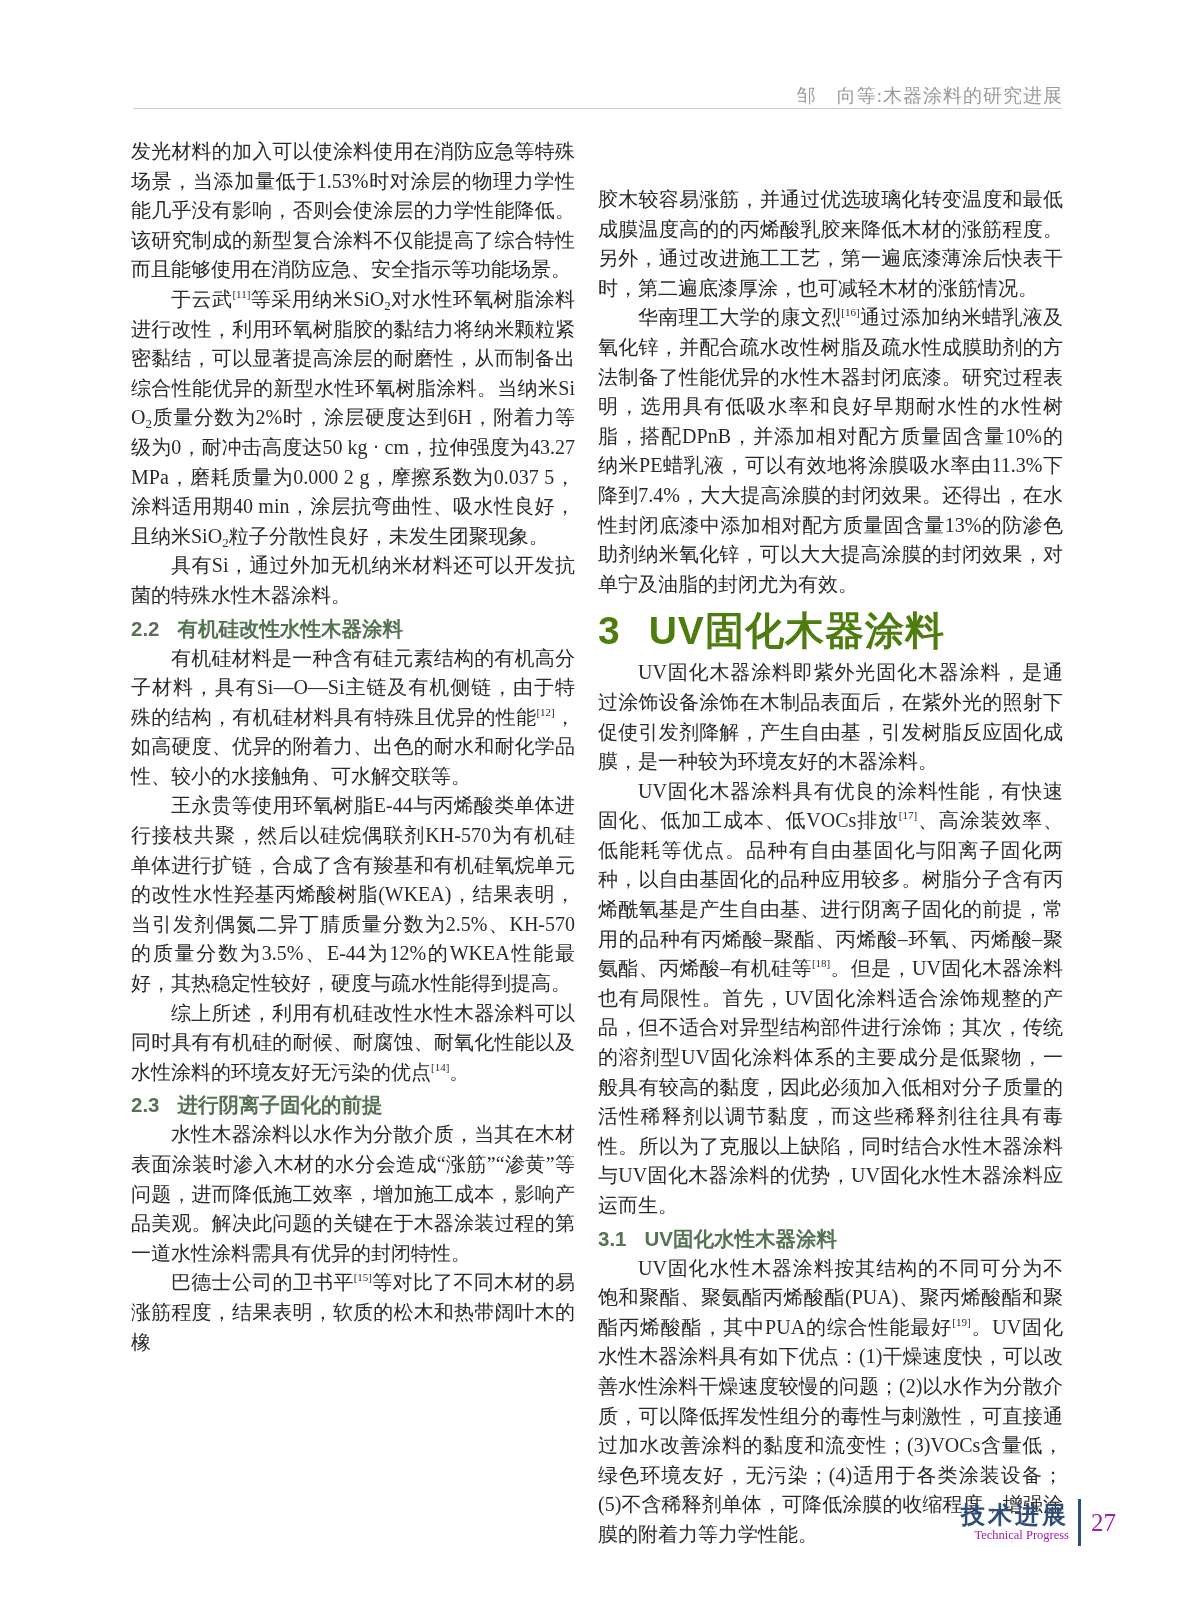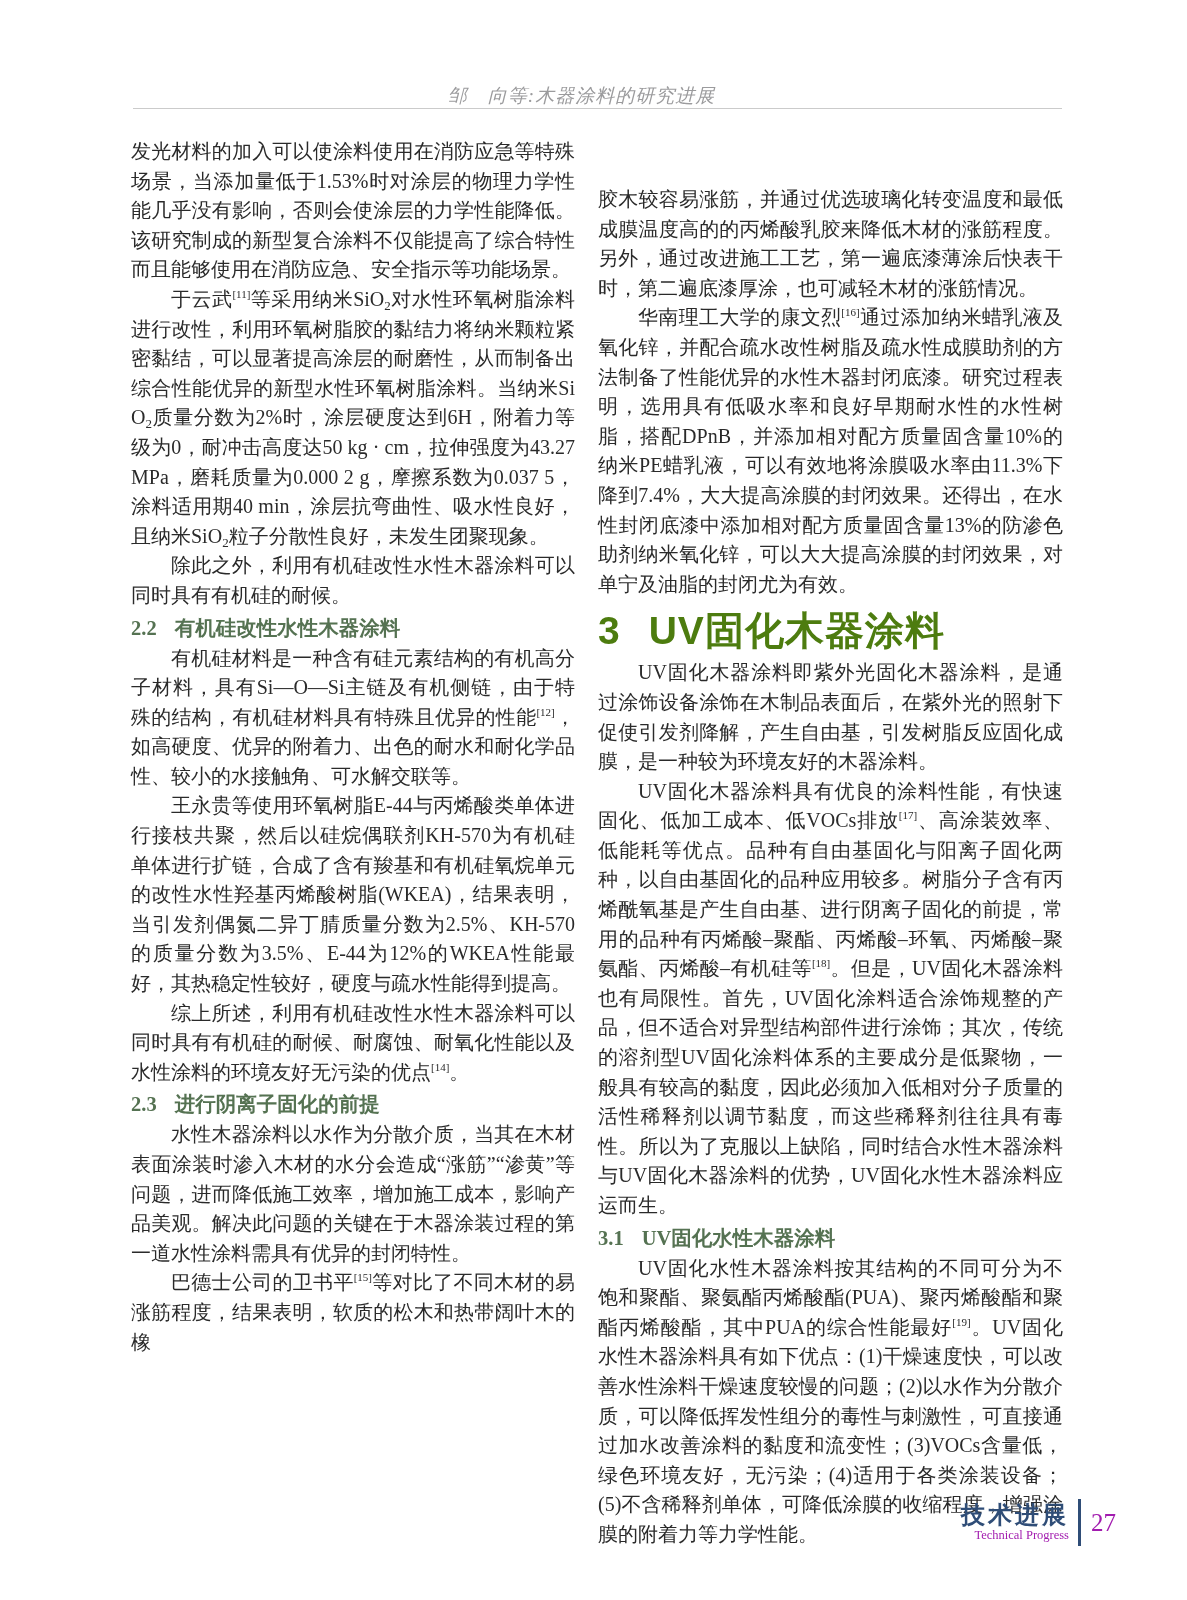--- a/index.html
+++ b/index.html
@@ -5,22 +5,22 @@
   html,body{margin:0;padding:0;}
   body{
     width:1187px;height:1600px;position:relative;background:#ffffff;
     font-family:"Liberation Serif","DejaVu Serif",serif;
     -webkit-font-smoothing:antialiased;
   }
   .page{position:absolute;inset:0;background:#ffffff;overflow:hidden;}
 
   
   .running-head{
-    position:absolute;top:83px;left:117px;width:929px;
-    text-align:center;font-size:19px;color:#9b9b9d;letter-spacing:1px;font-style:italic;
+    position:absolute;top:83px;left:134px;width:929px;
+    text-align:right;font-size:19px;color:#9b9b9d;letter-spacing:1px;
   }
   .head-rule{
     position:absolute;top:108px;left:133px;width:929px;height:1px;
     background:#cbcbcb;
   }
 
   
   .col{position:absolute;top:137px;}
   .col-left{left:131px;width:444px;}
   .col-right{left:598px;width:465px;margin-top:48px;}
@@ -29,21 +29,21 @@
     margin:0;font-size:20px;line-height:29.6px;color:#2a2a2a;
     text-align:justify;text-justify:inter-ideograph;word-break:break-all;
   }
   .body-p.indent{text-indent:2em;}
   .body-p sup{font-size:11px;line-height:0;}
   .body-p sub{font-size:13px;line-height:0;vertical-align:-4px;}
 
   .h2{
     margin:3px 0 1px;font-size:20.5px;line-height:29px;
     color:#557252;font-weight:700;
-    font-family:Liberation Serif, serif;
+    font-family:Liberation Sans, sans-serif;
   }
   .h2 .num{margin-right:18px;}
   .h1{
     margin:15px 0 10px;font-size:39px;line-height:34px;
     color:#4d7c0f;font-weight:600;letter-spacing:1px;
     font-family:"Liberation Sans","DejaVu Sans",sans-serif;
   }
   .h1 .num{margin-right:28px;}
 
   
@@ -70,21 +70,21 @@
 <body>
 
 <div class="page">
 
   <div class="running-head">邹　向等:木器涂料的研究进展</div>
   <div class="head-rule"></div>
 
   <div class="col col-left">
       <p class="body-p"><span>发光材料的加入可以使涂料使用在消防应急等特殊场景，当添加量低于1.53%时对涂层的物理力学性能几乎没有影响，否则会使涂层的力学性能降低。该研究制成的新型复合涂料不仅能提高了综合特性而且能够使用在消防应急、安全指示等功能场景。</span></p>
       <p class="body-p indent"><span>于云武</span><sup>[11]</sup><span>等采用纳米SiO</span><sub>2</sub><span>对水性环氧树脂涂料进行改性，利用环氧树脂胶的黏结力将纳米颗粒紧密黏结，可以显著提高涂层的耐磨性，从而制备出综合性能优异的新型水性环氧树脂涂料。当纳米SiO</span><sub>2</sub><span>质量分数为2%时，涂层硬度达到6H，附着力等级为0，耐冲击高度达50 kg · cm，拉伸强度为43.27 MPa，磨耗质量为0.000 2 g，摩擦系数为0.037 5，涂料适用期40 min，涂层抗弯曲性、吸水性良好，且纳米SiO</span><sub>2</sub><span>粒子分散性良好，未发生团聚现象。</span></p>
-      <p class="body-p indent"><span>除此之外，利用有机硅改性水性木器涂料可以同时具有有机硅的耐候。</span></p>
+      <p class="body-p indent"><span>具有Si，通过外加无机纳米材料还可以开发抗菌的特殊水性木器涂料。</span></p>
       <div class="h2"><span class="num">2.2</span><span class="title">有机硅改性水性木器涂料</span></div>
       <p class="body-p indent"><span>有机硅材料是一种含有硅元素结构的有机高分子材料，具有Si—O—Si主链及有机侧链，由于特殊的结构，有机硅材料具有特殊且优异的性能</span><sup>[12]</sup><span>，如高硬度、优异的附着力、出色的耐水和耐化学品性、较小的水接触角、可水解交联等。</span></p>
       <p class="body-p indent"><span>王永贵等使用环氧树脂E-44与丙烯酸类单体进行接枝共聚，然后以硅烷偶联剂KH-570为有机硅单体进行扩链，合成了含有羧基和有机硅氧烷单元的改性水性羟基丙烯酸树脂(WKEA)，结果表明，当引发剂偶氮二异丁腈质量分数为2.5%、KH-570的质量分数为3.5%、E-44为12%的WKEA性能最好，其热稳定性较好，硬度与疏水性能得到提高。</span></p>
       <p class="body-p indent"><span>综上所述，利用有机硅改性水性木器涂料可以同时具有有机硅的耐候、耐腐蚀、耐氧化性能以及水性涂料的环境友好无污染的优点</span><sup>[14]</sup><span>。</span></p>
       <div class="h2"><span class="num">2.3</span><span class="title">进行阴离子固化的前提</span></div>
       <p class="body-p indent"><span>水性木器涂料以水作为分散介质，当其在木材表面涂装时渗入木材的水分会造成“涨筋”“渗黄”等问题，进而降低施工效率，增加施工成本，影响产品美观。解决此问题的关键在于木器涂装过程的第一道水性涂料需具有优异的封闭特性。</span></p>
       <p class="body-p indent"><span>巴德士公司的卫书平</span><sup>[15]</sup><span>等对比了不同木材的易涨筋程度，结果表明，软质的松木和热带阔叶木的橡</span></p>
     </div>
   <div class="col col-right">
       <p class="body-p"><span>胶木较容易涨筋，并通过优选玻璃化转变温度和最低成膜温度高的的丙烯酸乳胶来降低木材的涨筋程度。另外，通过改进施工工艺，第一遍底漆薄涂后快表干时，第二遍底漆厚涂，也可减轻木材的涨筋情况。</span></p>

